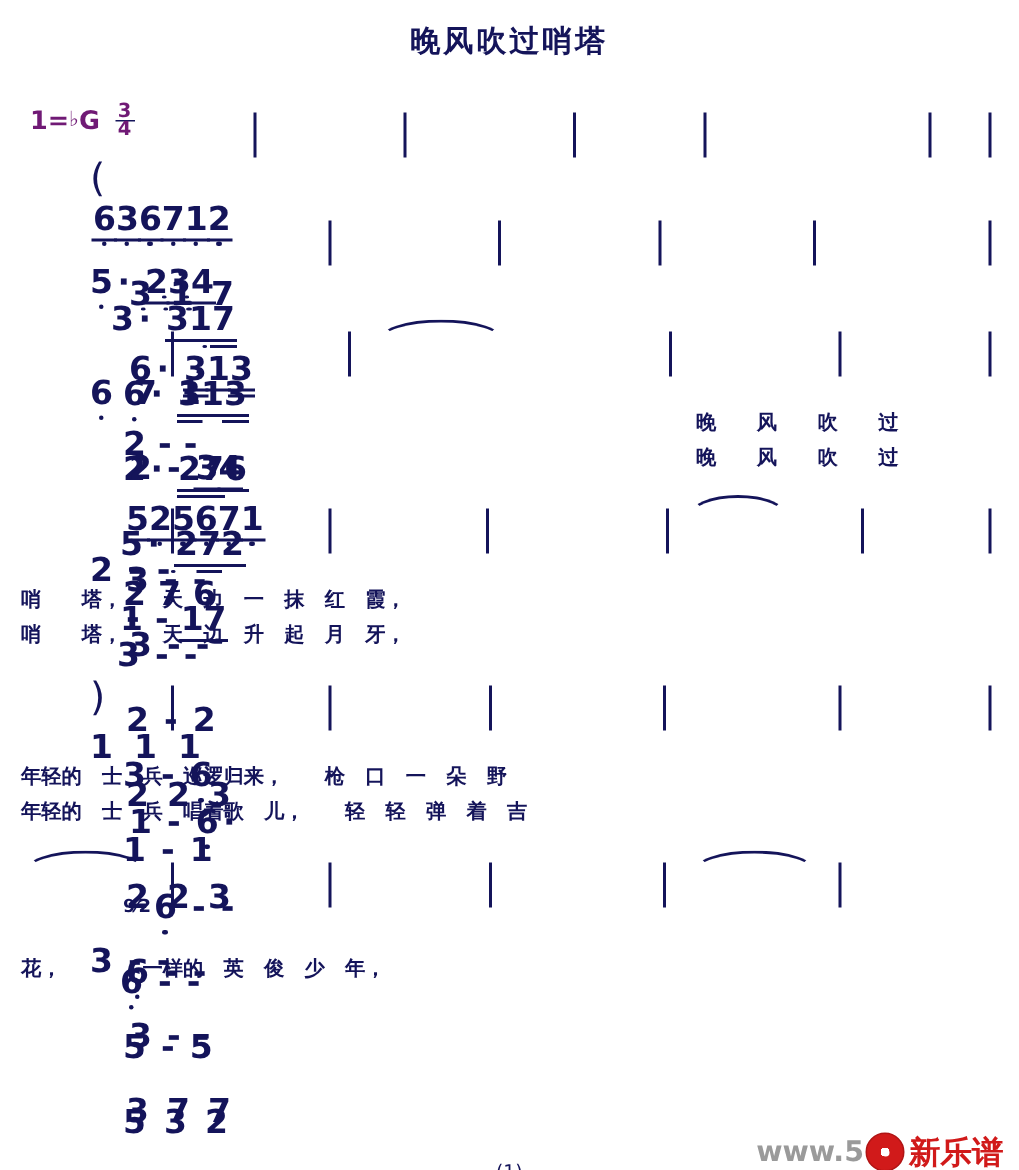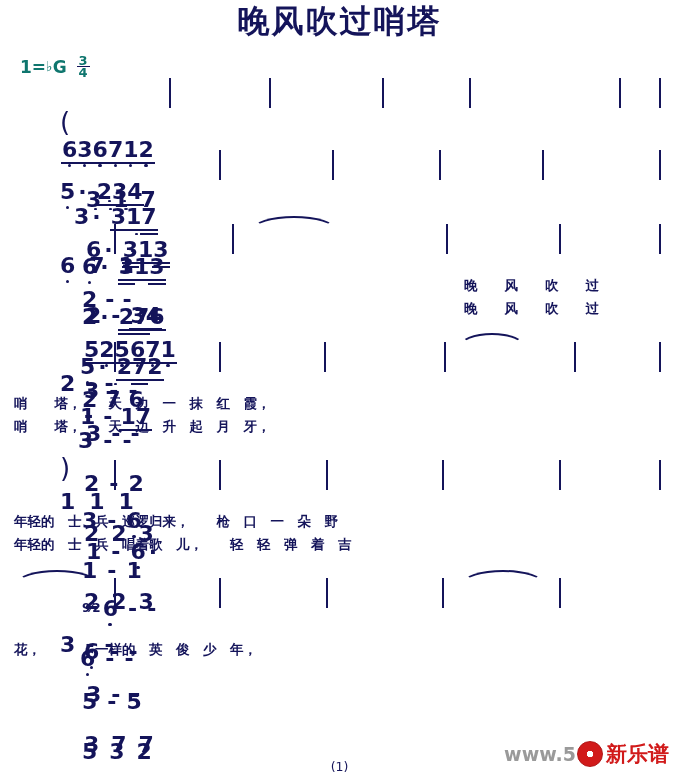--- a/index.html
+++ b/index.html
@@ -9,24 +9,25 @@
     font-family:"Liberation Serif", serif;
     color:#1b1b5e;
     position:relative;
     overflow:hidden;
   }
   .sheet{position:relative;width:679px;height:780px;}
 
   
   .title{
     text-align:center;
-    font-size:32px;
+    font-size:20px;
     font-weight:bold;
     letter-spacing:2px;
     color:#14145a;
+    margin-top:14px;
     font-family:"DejaVu Sans", sans-serif;
   }
   .subtitle{
     text-align:center;
     font-size:13px;
     font-weight:bold;
     color:#14145a;
     margin-top:8px;
     letter-spacing:1px;
     font-family:"DejaVu Sans", sans-serif;
@@ -41,21 +42,21 @@
     text-align:right;
     color:#14145a;
     font-family:"DejaVu Sans", sans-serif;
   }
 
   .keyline{
     position:absolute;
     left:20px;top:56px;
     font-size:17px;
     font-weight:bold;
-    color:#0f766e;
+    color:#701a75;
     font-family:"DejaVu Sans", sans-serif;
   }
   .keyline .flat{font-size:14px;vertical-align:2px;}
   .meter{
     display:inline-block;
     vertical-align:middle;
     text-align:center;
     font-size:13px;
     line-height:11px;
     margin-left:4px;

